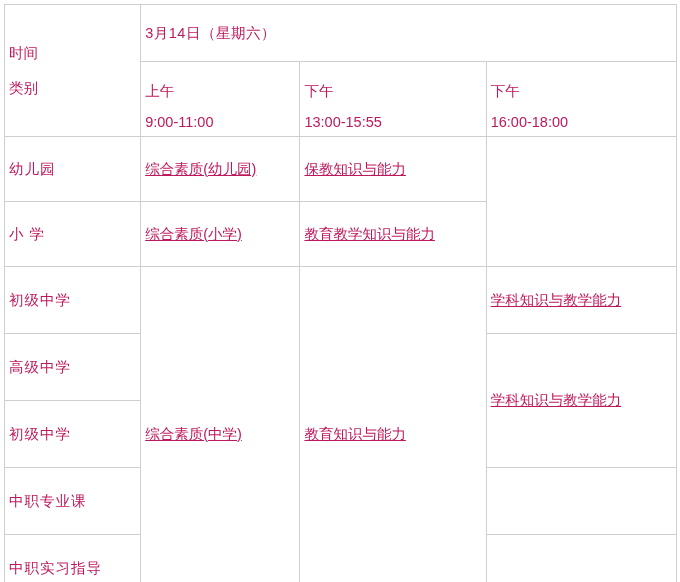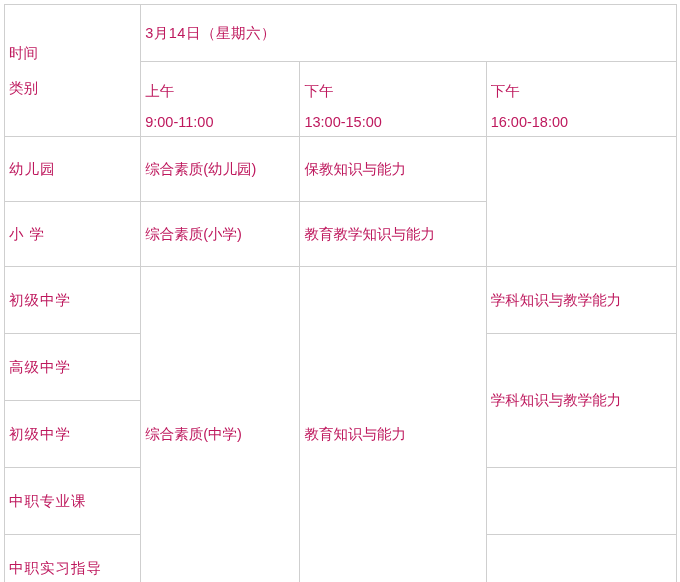--- a/index.html
+++ b/index.html
@@ -50,21 +50,21 @@
     font-size: 15px;
   }
   .corner-line { display: block; }
   .corner-line.first { margin-bottom: 13px; }
 
   .row-kg   td { height: 60px; }
   .row-ps   td { height: 60px; }
   .row-tall td { height: 62px; border-radius: 7px; }
 
   .cat-cell { font-size: 15px; letter-spacing: 1px; }
-  .subject-cell { font-size: 14.5px; }
+  .subject-cell { font-size: 14.5px; text-decoration: underline; }
   .blank-cell { }
 </style>
 </head>
 <body>
 
 <table id="exam-schedule-table">
   <colgroup>
     <col class="col-cat">
     <col class="col-am">
     <col class="col-pm">
@@ -78,21 +78,21 @@
       </td>
       <td class="header-date" colspan="3">3月14日（星期六）</td>
     </tr>
     <tr>
       <td class="header-slot">
         <span class="slot-label">上午</span>
         <span class="slot-time">9:00-11:00</span>
       </td>
       <td class="header-slot">
         <span class="slot-label">下午</span>
-        <span class="slot-time">13:00-15:00</span>
+        <span class="slot-time">13:00-15:55</span>
       </td>
       <td class="header-slot">
         <span class="slot-label">下午</span>
         <span class="slot-time">16:00-18:00</span>
       </td>
     </tr>
 
     <tr class="row-kg">
       <td class="cat-cell">幼儿园</td>
       <td class="subject-cell">综合素质(幼儿园)</td>

